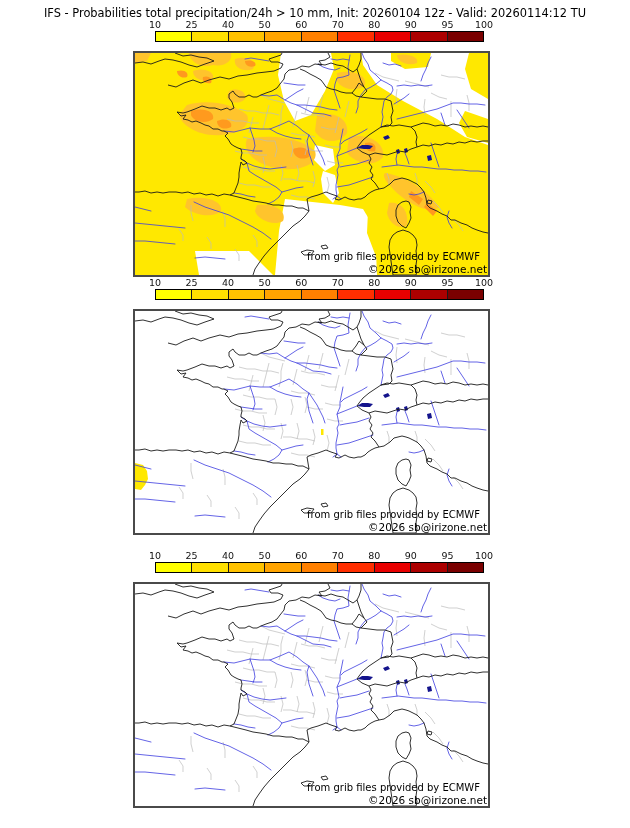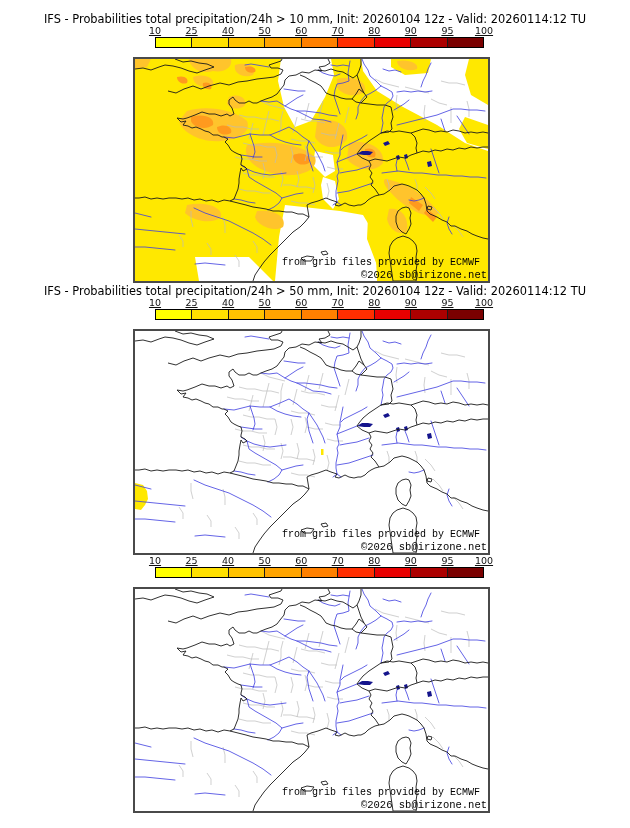--- a/index.html
+++ b/index.html
@@ -1,37 +1,37 @@
 <!DOCTYPE html>
 <html style="--sea: #ffffff; --coast: #1a1a1a; --border: #1a1a1a; --department: #bcbcbc; --river: #3c3ce0; --lake: #14148c; --frame: #4a4a4a; --prob-low: #ffe800; --prob-mid: #ffc42c; --prob-high: #ff9a1e;"><head>
 <meta charset="utf-8">
 <style>
   html,body{margin:0;padding:0;}
   body{
     width:630px;height:828px;background:#fff;overflow:hidden;
     font-family:"DejaVu Sans","Liberation Sans",sans-serif;color:#000;
   }
-  .page{padding-top:12px;}
+  .page{padding-top:6px;}
   .panel{position:relative;height:272px;}
   .panel-title{
     text-align:center;font-size:11.4px;line-height:14px;white-space:nowrap;
     letter-spacing:0;color:#000;
   }
   .cbar-wrap{position:relative;margin:1px 0 0 155px;width:329px;height:22px;}
   .cbar-ticks{position:relative;height:10px;font-size:9.5px;}
-  .cbar-ticks span{position:absolute;top:-2px;transform:translateX(-50%);color:#111;text-decoration:underline;}
+  .cbar-ticks span{position:absolute;top:-2px;transform:translateX(-50%);color:#111;}
   .cbar{display:flex;height:11px;border:1px solid #000;box-sizing:border-box;background:#fff;}
   .cbar .seg{flex:1 1 auto;border-right:1px solid #1a1a1a;}
   .cbar .seg:last-child{border-right:none;}
   .map-frame{
     position:relative;margin:8px 0 0 133px;width:353px;height:222px;
     border:2px solid #4a4a4a;background:#fff;
   }
   .map-frame svg.mapsvg{position:absolute;left:0;top:0;width:353px;height:222px;display:block;}
-  .credit{position:absolute;color:#000;white-space:nowrap;font-family:Liberation Mono, monospace;}
+  .credit{position:absolute;color:#000;white-space:nowrap;}
   .credit.provider{right:8px;bottom:13px;font-size:10px;}
   .credit.copyright{right:1px;bottom:0px;font-size:10.5px;}
   .defs-holder{position:absolute;width:0;height:0;overflow:hidden;}
 </style>
 </head>
 <body>
 
 <svg class="defs-holder" aria-hidden="true">
   <defs>
     <g id="ov10">
@@ -213,21 +213,20 @@
       <svg class="mapsvg" viewBox="0 0 353 222" preserveAspectRatio="none">
         <use href="#ov10"></use>
         <use href="#basemap"></use>
       </svg>
       <div class="credit provider">from grib files provided by ECMWF</div>
       <div class="credit copyright">©2026 sb@irizone.net</div>
     </div>
   </section>
 
   <section class="panel">
-    <div class="panel-title">IFS - Probabilities total precipitation/24h &gt; 50 mm, Init: 20260104 12z - Valid: 20260114:12 TU</div>
     <div class="cbar-wrap">
       <div class="cbar-ticks">
           <span style="left: 0%;">10</span>
           <span style="left: 11.1111%;">25</span>
           <span style="left: 22.2222%;">40</span>
           <span style="left: 33.3333%;">50</span>
           <span style="left: 44.4444%;">60</span>
           <span style="left: 55.5556%;">70</span>
           <span style="left: 66.6667%;">80</span>
           <span style="left: 77.7778%;">90</span>

